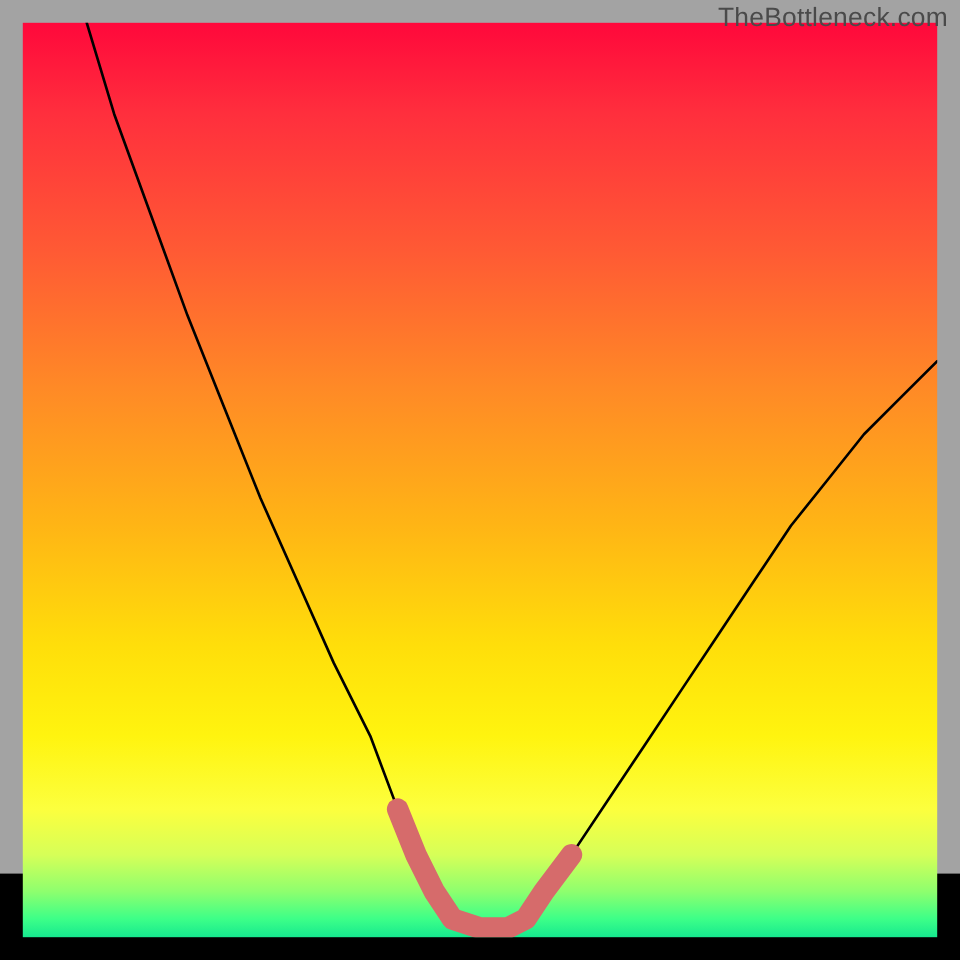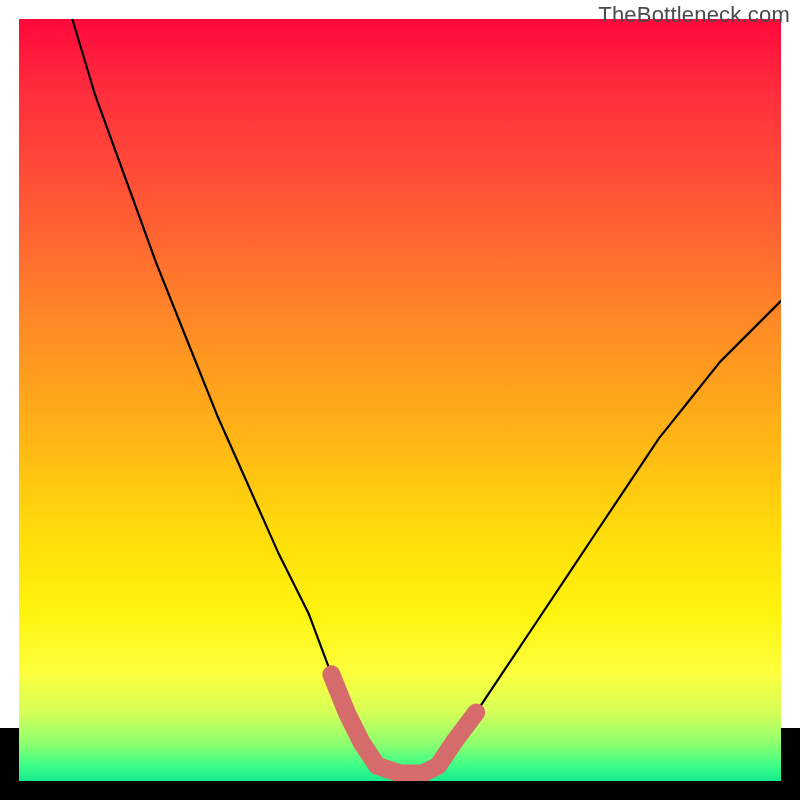--- a/index.html
+++ b/index.html
@@ -8,21 +8,21 @@
     width: 800px;
     height: 800px;
     overflow: hidden;
     font-family: Arial, Helvetica, sans-serif;
     background: #000;
   }
   .frame {
     position: relative;
     width: 800px;
     height: 728px;
-    background: #ffffff;
+    background: #a3a3a3;
   }
   .watermark {
     position: absolute;
     top: 2px;
     right: 10px;
     font-size: 22px;
     font-weight: 500;
     color: #4a4a4a;
     letter-spacing: 0.2px;
     z-index: 5;

